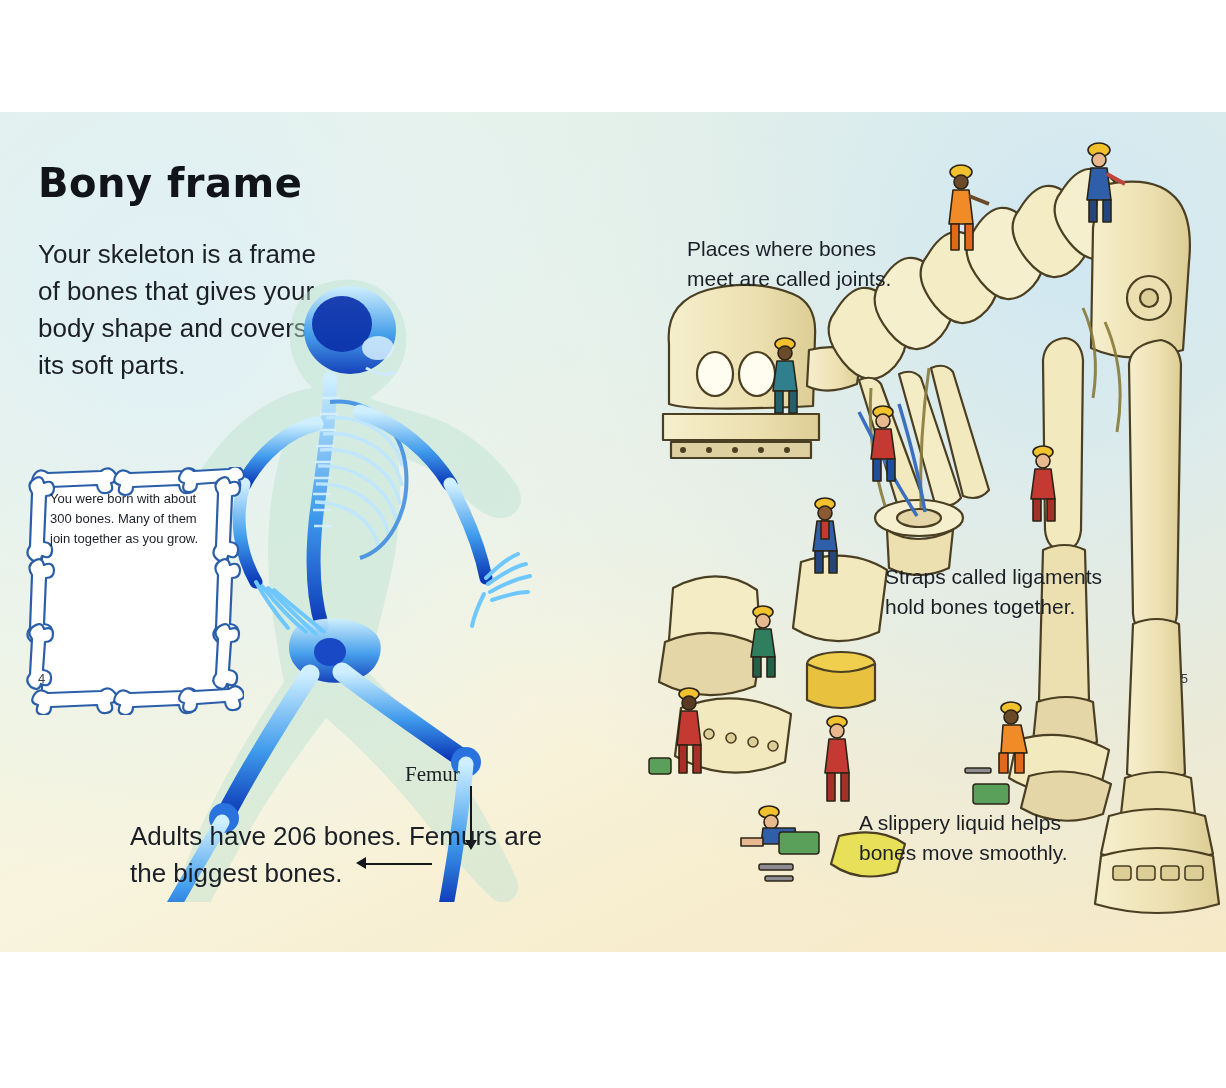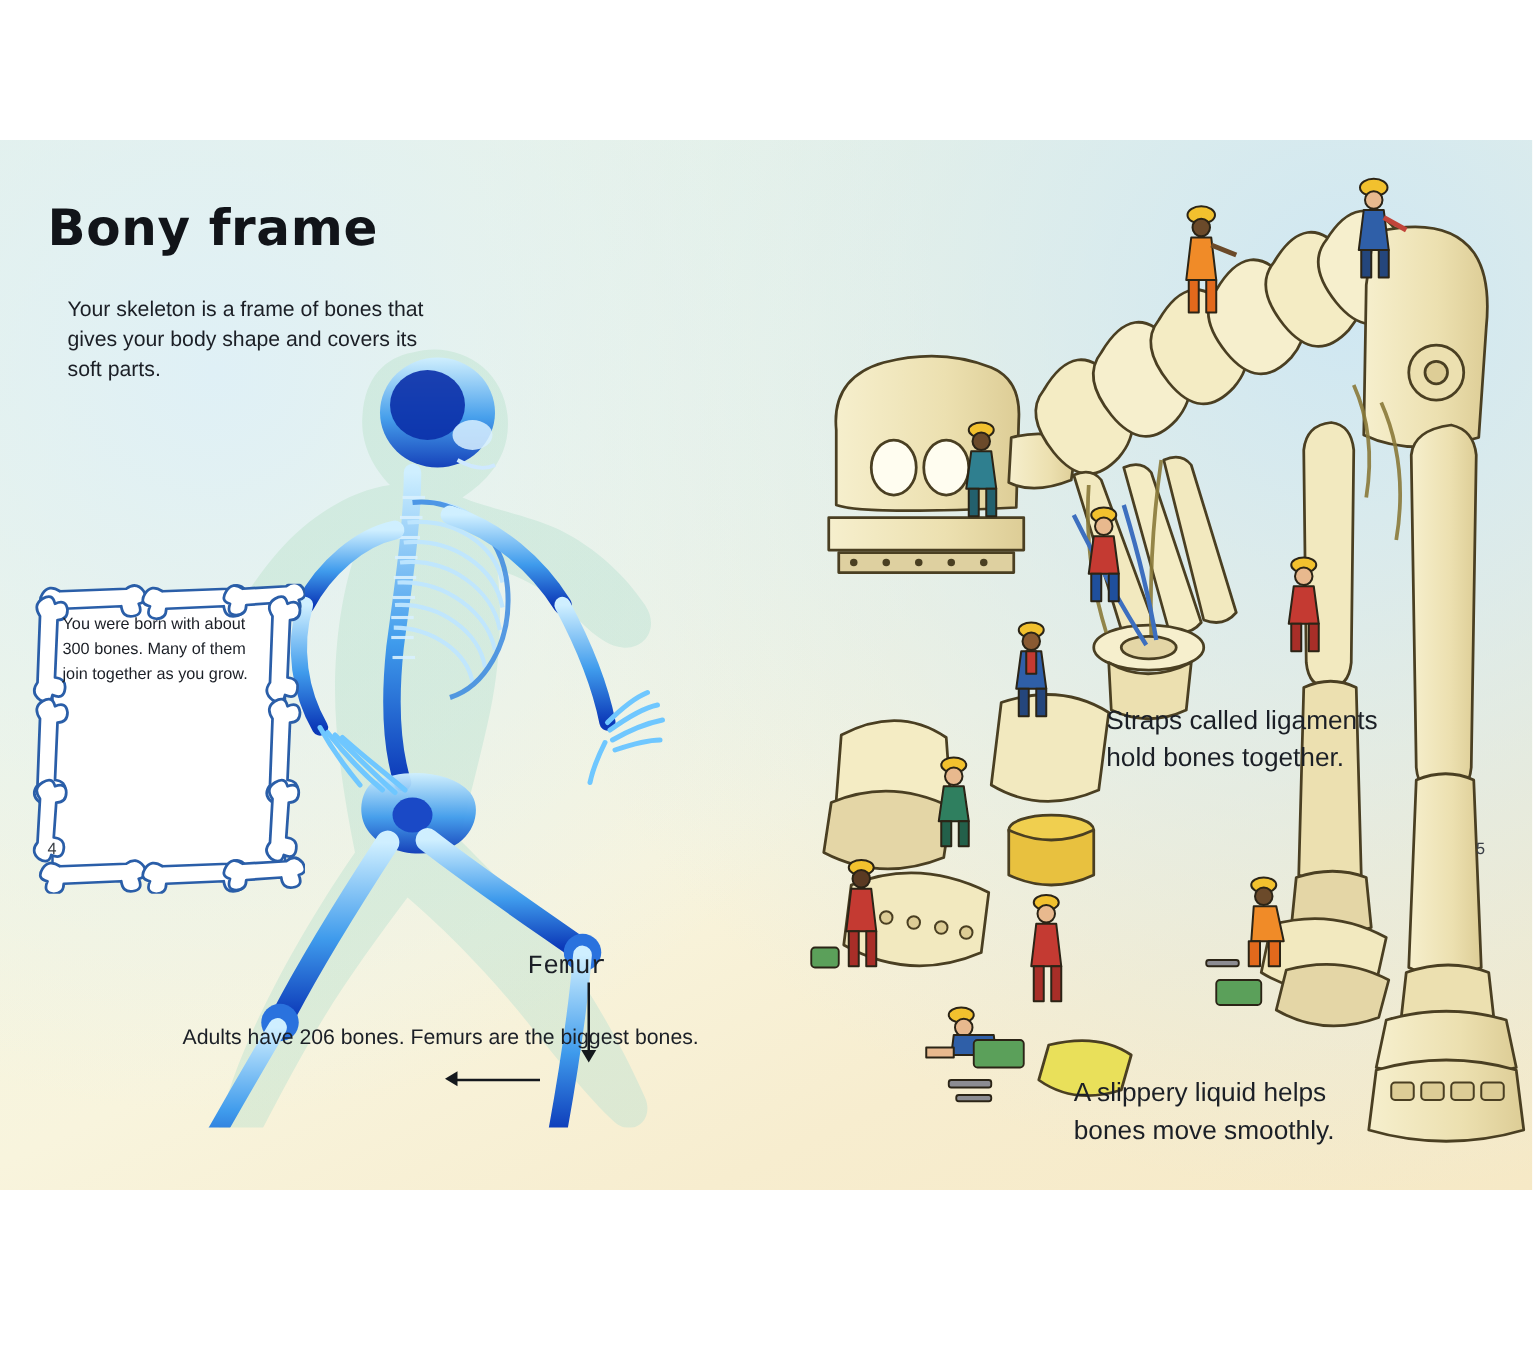--- a/index.html
+++ b/index.html
@@ -44,34 +44,33 @@
     top: 48px;
     font-size: 40px;
     font-weight: bold;
     color: #111419;
     letter-spacing: 0.5px;
     font-family: "DejaVu Sans", sans-serif;
   }
   .body-text {
     position: absolute;
     color: #1b1f26;
-    font-size: 17px;
+    font-size: 26px;
     line-height: 1.42;
     font-family: "Liberation Sans", sans-serif;
-    margin-left: 16px;
   }
   .intro { left: 38px; top: 124px; width: 290px; }
   .bottom-note { left: 130px; top: 706px; width: 420px; }
   .femur-label {
     position: absolute;
-    left: 422px;
+    left: 405px;
     top: 650px;
     font-size: 21px;
     color: #1b1f26;
-    font-family: Liberation Mono, monospace;
+    font-family: Liberation Serif, serif;
   }
   .page-num {
     position: absolute;
     bottom: 18px;
     font-size: 13px;
     color: #3a3f46;
     font-family: "Liberation Sans", sans-serif;
   }
   .page-num.left { left: 38px; }
   .page-num.right { right: 38px; }
@@ -100,21 +99,21 @@
   .cap {
     position: absolute;
     color: #1b1f26;
     font-size: 21px;
     line-height: 1.42;
     font-family: "Liberation Sans", sans-serif;
   }
   .cap-joints-title { left: 74px; top: 122px; width: 230px; }
   .cap-bend { left: 302px; top: 294px; width: 190px; }
   .cap-ligaments { left: 272px; top: 450px; width: 220px; }
-  .cap-liquid { left: 246px; top: 748px; width: 220px; }
+  .cap-liquid { left: 246px; top: 696px; width: 220px; }
 
   
   .xray {
     position: absolute;
     left: 30px;
     top: 90px;
     width: 560px;
     height: 700px;
   }
   .arrow-line {
@@ -508,20 +507,21 @@
             <rect x="352" y="656" width="26" height="5" rx="2"></rect>
           </g>
           <g fill="#5ba05a" stroke="#2b2416" stroke-width="1.5">
             <rect x="166" y="720" width="40" height="22" rx="3"></rect>
             <rect x="360" y="672" width="36" height="20" rx="3"></rect>
             <rect x="36" y="646" width="22" height="16" rx="3"></rect>
           </g>
         </svg>
       </div>
 
+      <div class="cap cap-joints-title">Places where bones meet are called joints.</div>
       <div class="cap cap-ligaments">Straps called ligaments hold bones together.</div>
       <div class="cap cap-liquid">A slippery liquid helps bones move smoothly.</div>
 
       <div class="page-num right">5</div>
     </div>
 
   </div>
 </div>
 
 </body></html>

